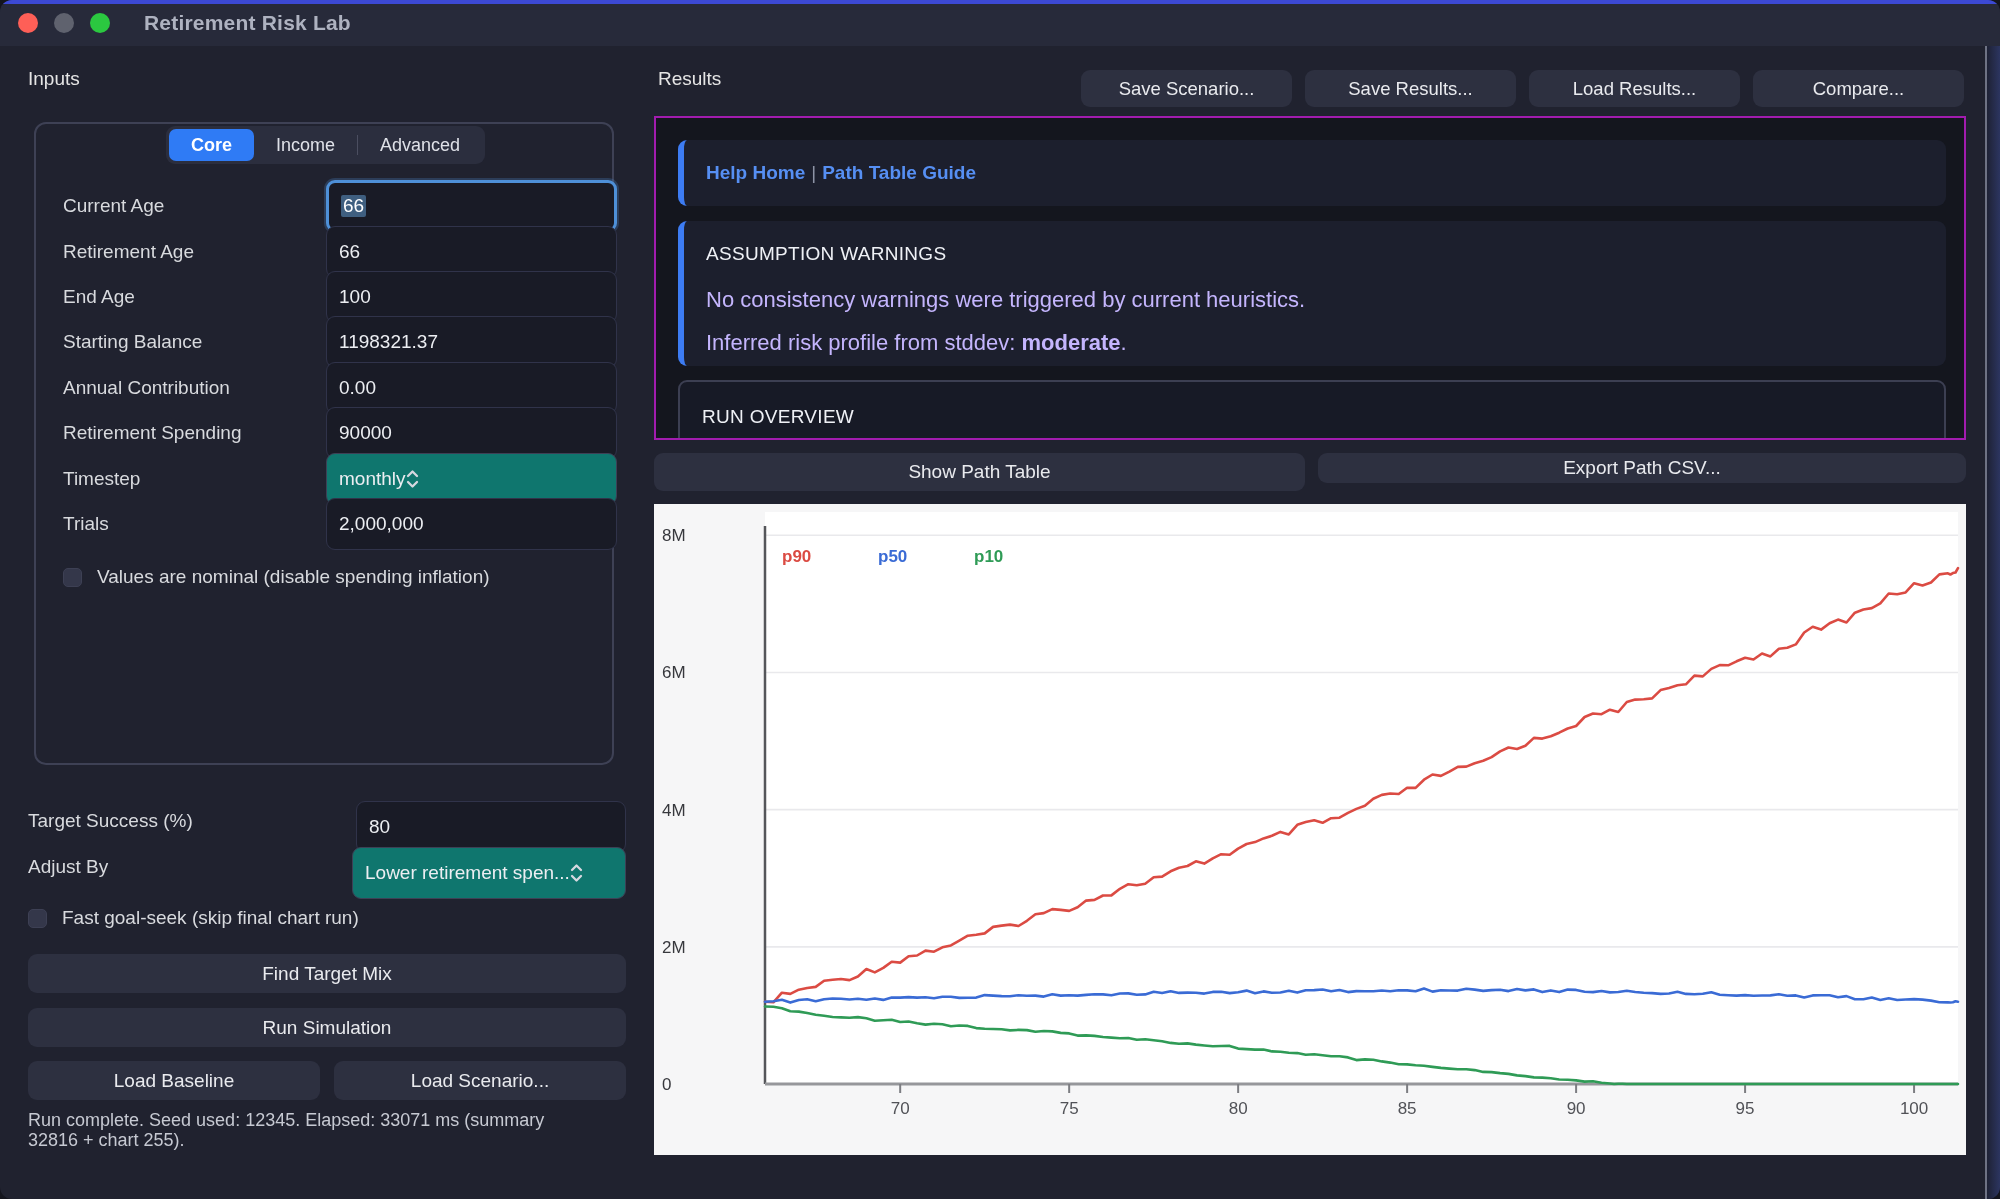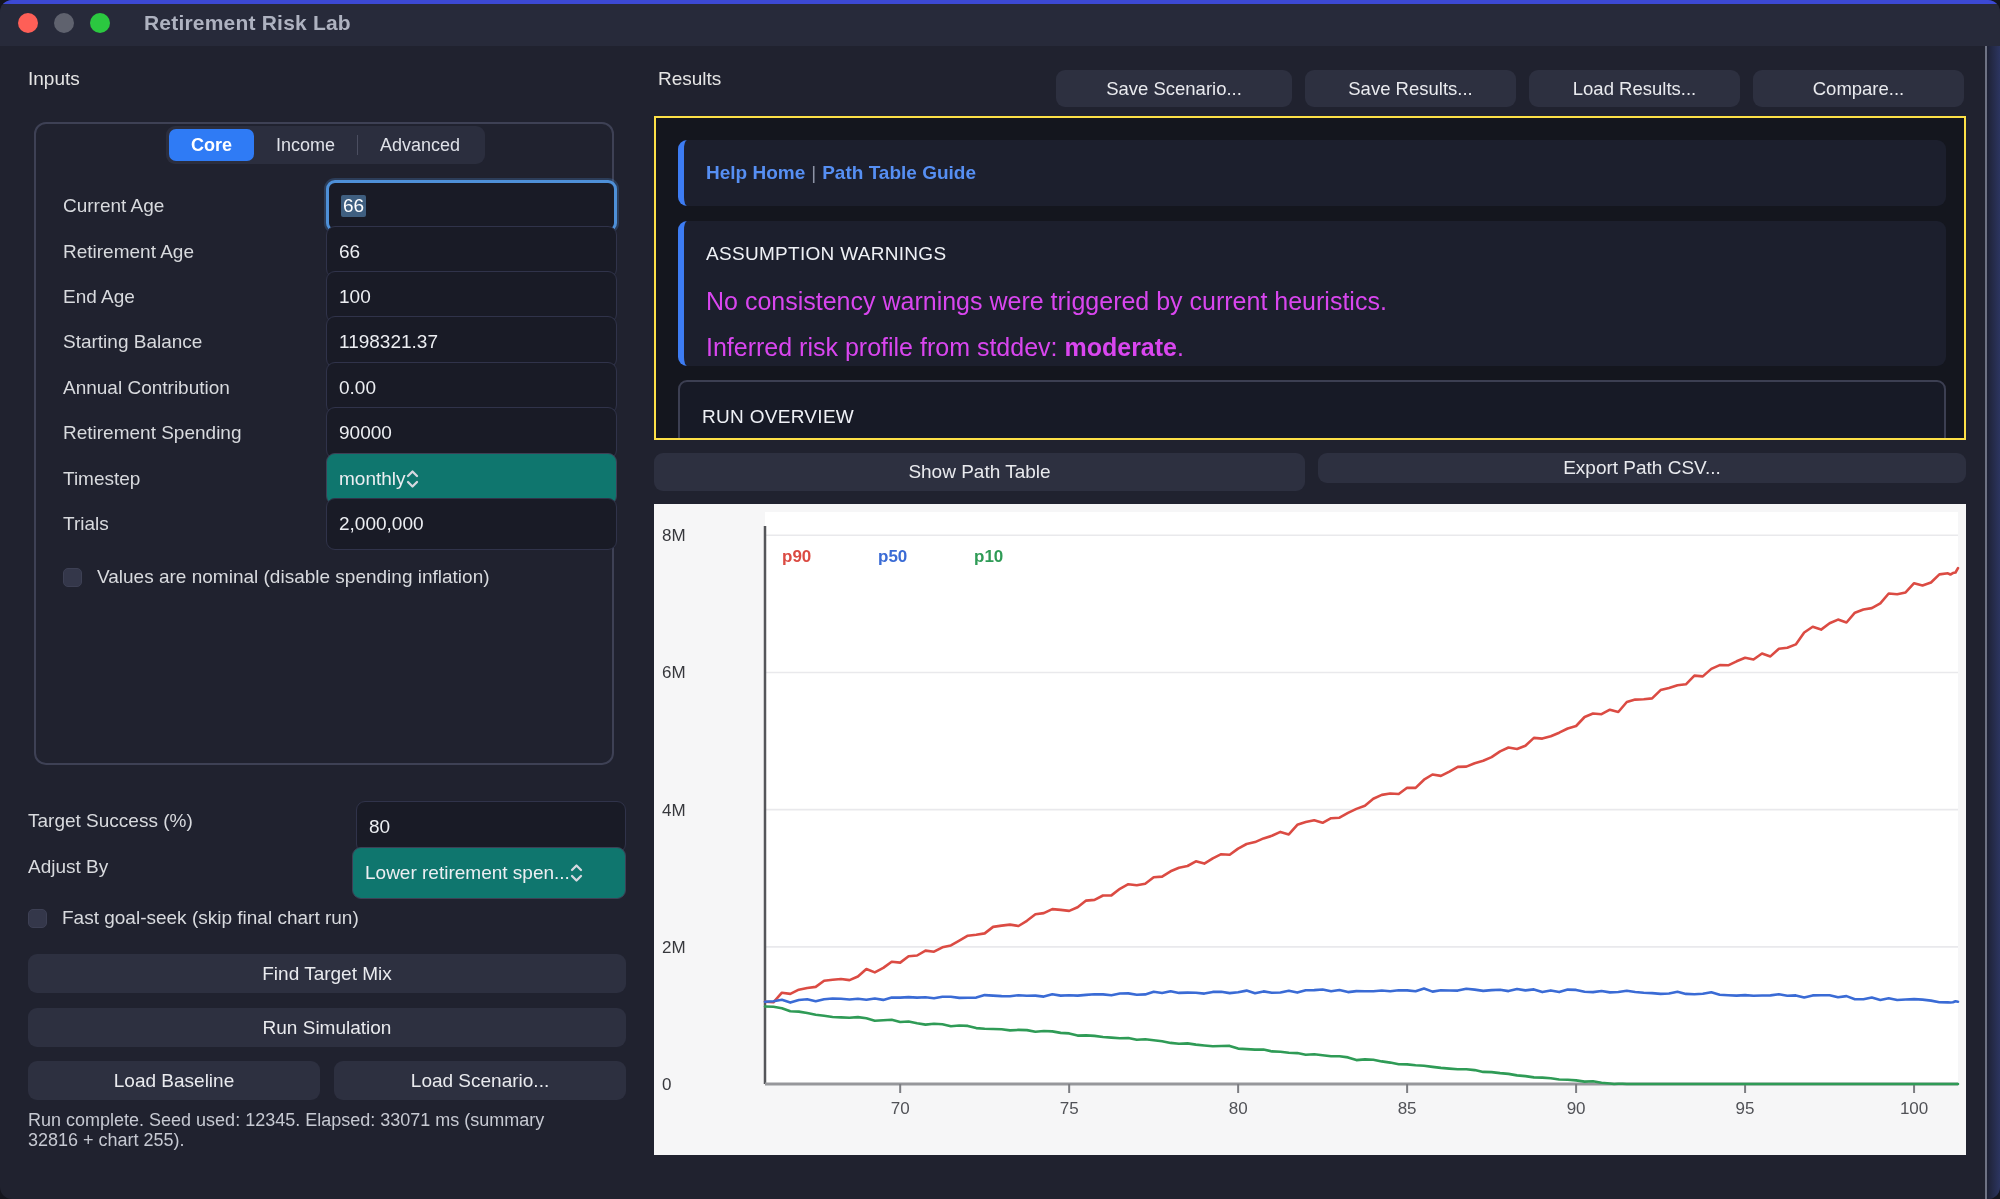--- a/index.html
+++ b/index.html
@@ -28,24 +28,24 @@
   .fcontrol.focused{border:3px solid #4e90d8;box-shadow:0 0 0 2px rgba(78,144,216,.25);}
   .fcontrol.select{background:#0f766e;border-color:#3d4156;justify-content:flex-start;}
   .seltext{background:#3f5f80;border-radius:2px;padding:0 2px;color:#fff;}
   .chev{flex:0 0 auto;}
   .cbox{width:19px;height:19px;border-radius:5px;background:#34374a;border:1px solid #3d4054;flex:0 0 auto;}
   .cbrow{position:absolute;display:flex;align-items:center;gap:15px;font-size:19px;color:#d8dade;}
   
   .btn-dark{position:absolute;background:#2d3040;border:none;border-radius:9px;color:#e9eaee;font-size:19px;display:flex;align-items:center;justify-content:center;}
   #statustext{position:absolute;left:28px;top:1110px;width:555px;font-size:18px;line-height:20px;color:#c6c9d2;}
   
-  #resultsbox{position:absolute;left:654px;top:116px;width:1312px;height:324px;border:2px solid #fde047;background:#14161e;overflow:hidden;padding-left:11px;}
+  #resultsbox{position:absolute;left:654px;top:116px;width:1312px;height:324px;border:2px solid #a21caf;background:#14161e;overflow:hidden;padding-left:11px;}
   .card{position:absolute;left:22px;width:1268px;background:#1c1f2d;border-radius:9px;border-left:6px solid #3d7cf3;}
   .cardtitle{font-size:19px;font-weight:normal;color:#eff1f6;letter-spacing:.3px;}
-  .cardbody{font-size:25px;color:#d946ef;}
+  .cardbody{font-size:22px;color:#c4b5fd;}
   .link{color:#568ff3;font-weight:bold;font-size:19px;}
   .linksep{color:#8d93a5;font-size:19px;font-weight:normal;padding:0 6px;}
   #card-overview{background:#171a26;border:2px solid #3c3f52;border-left:2px solid #3c3f52;}
   
   #chartwrap{position:absolute;left:654px;top:504px;width:1312px;height:651px;background:#f6f6f7;}
   
   #edgestrip{position:absolute;right:0;top:44px;width:15px;height:1155px;background:linear-gradient(to right,#1c1f2e,#2c3560);}
   #edgestrip:before{content:"";position:absolute;left:0;top:0;width:2px;height:100%;background:rgba(210,216,232,.45);}
 </style>
 </head>
@@ -153,21 +153,21 @@
   <button class="btn-dark" style="left:28px;top:1008px;width:598px;height:39px;">Run Simulation</button>
   <button class="btn-dark" style="left:28px;top:954px;width:598px;height:39px;">Find Target Mix</button>
   <button class="btn-dark" style="left:28px;top:1061px;width:292px;height:39px;">Load Baseline</button>
   <button class="btn-dark" style="left:334px;top:1061px;width:292px;height:39px;">Load Scenario...</button>
 
   <div id="statustext">Run complete. Seed used: 12345. Elapsed: 33071 ms (summary 32816 + chart 255).</div>
 
   <div class="sectlabel" style="left:658px;top:68px;">Results</div>
 
   <div id="results-toolbar" style="position:absolute;right:36px;top:70px;display:flex;gap:13px;">
-      <button class="btn-dark" style="position: static; width: 236px; height: 37px; font-size: 18.5px;">Save Scenario...</button>
+      <button class="btn-dark" style="position: static; width: 211px; height: 37px; font-size: 18.5px;">Save Scenario...</button>
       <button class="btn-dark" style="position: static; width: 211px; height: 37px; font-size: 18.5px;">Save Results...</button>
       <button class="btn-dark" style="position: static; width: 211px; height: 37px; font-size: 18.5px;">Load Results...</button>
       <button class="btn-dark" style="position: static; width: 211px; height: 37px; font-size: 18.5px;">Compare...</button>
     </div>
 
   <div id="resultsbox">
     <div class="card" style="top:22px;height:66px;display:flex;align-items:center;padding-left:22px;">
       <span class="link">Help Home</span>
       <span class="linksep">|</span>
       <span class="link">Path Table Guide</span>

